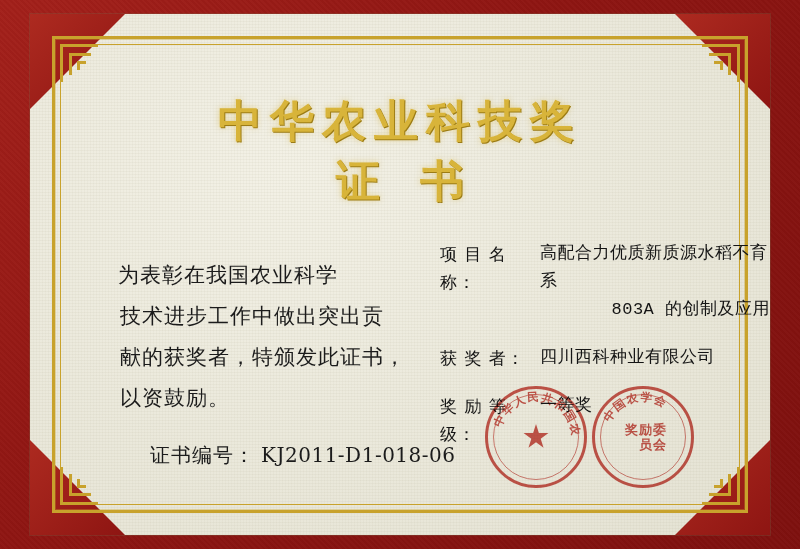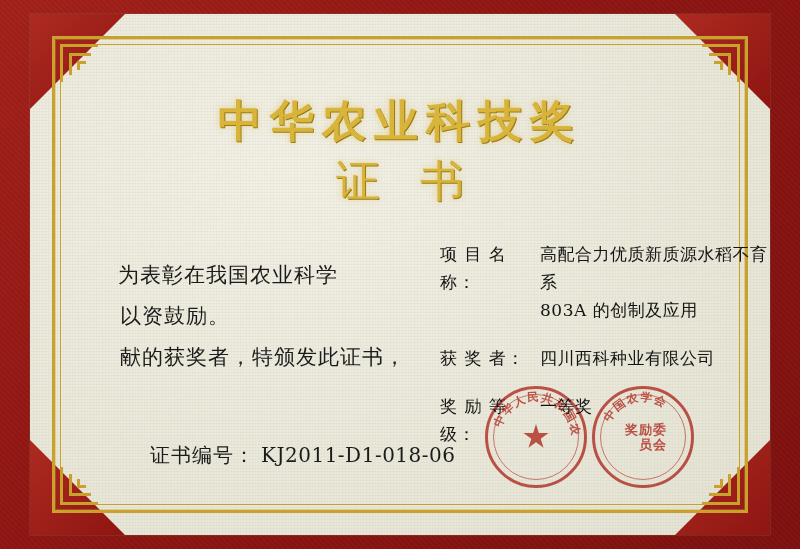--- a/index.html
+++ b/index.html
@@ -116,21 +116,21 @@
   }
   .title-sub {
     position: absolute;
     top: 138px;
     left: 0;
     width: 100%;
     text-align: center;
     font-size: 44px;
     letter-spacing: 40px;
     text-indent: 40px;
-    font-weight: normal;
+    font-weight: bold;
     color: #d8b43a;
     text-shadow: 1px 1px 0 #9c7c15, 0 0 6px rgba(216,180,58,.5);
     font-family: "DejaVu Serif", serif;
   }
 
   
   .citation {
     position: absolute;
     left: 88px;
     top: 200px;
@@ -175,22 +175,23 @@
     margin-top: 20px;
   }
   .field-label {
     flex: 0 0 auto;
     width: 100px;
     letter-spacing: 1px;
   }
   .field-value {
     flex: 1 1 auto;
     letter-spacing: .5px;
-  }
-  .field-value .line2 { display: block; }
+    font-family: Liberation Mono, monospace;
+  }
+  .field-value .line2 { display: block; text-align: right; }
 
   
   .date-line {
     position: absolute;
     left: 487px;
     top: 428px;
     font-size: 17px;
     color: #1f1f1f;
     letter-spacing: 2px;
     font-family: "DejaVu Serif", serif;
@@ -306,22 +307,23 @@
         <i class="v2"></i>
         <i class="h3"></i>
         <i class="v3"></i>
     </div>
 
     <div class="title-main">中华农业科技奖</div>
     <div class="title-sub">证书</div>
 
     <div class="citation">
       <div>为表彰在我国农业科学</div>
+      <div class="l2">技术进步工作中做出突出贡</div>
+      <div class="l2">献的获奖者，特颁发此证书，</div>
       <div class="l2">以资鼓励。</div>
-      <div class="l2">献的获奖者，特颁发此证书，</div>
     </div>
 
     <div class="cert-no">
       <span>证书编号：</span><span class="val">KJ2011-D1-018-06</span>
     </div>
 
     <div class="fields">
 
       <div class="field-row">
         <div class="field-label">项 目 名 称：</div>

